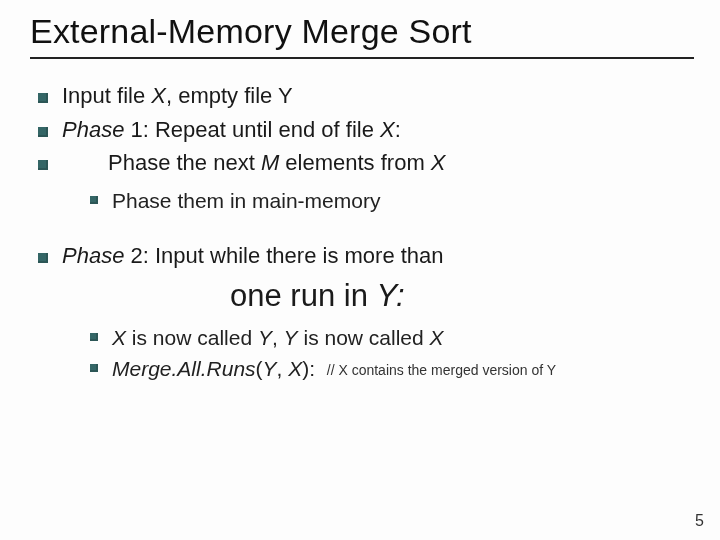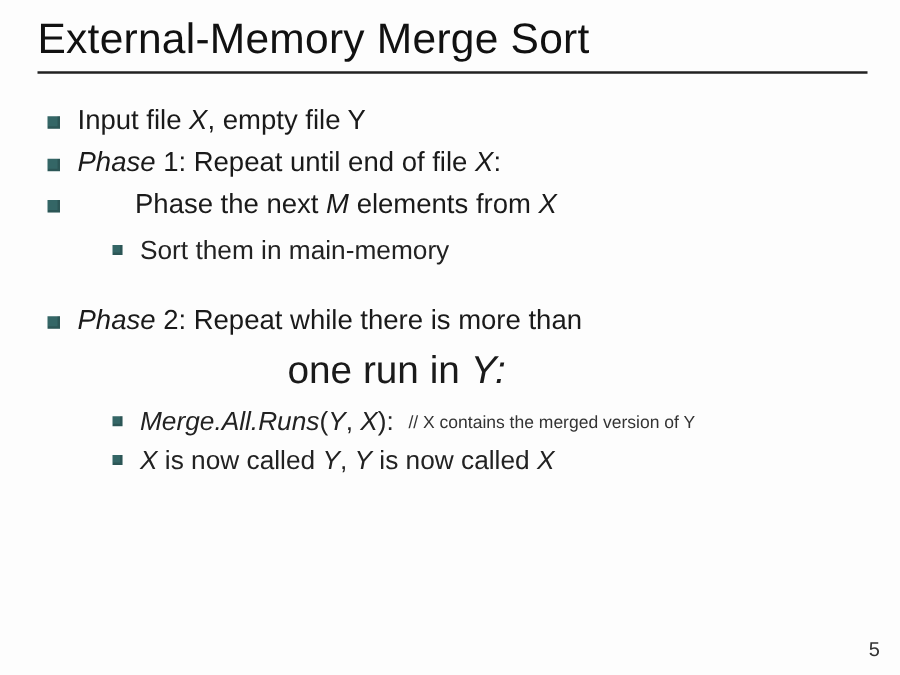--- a/index.html
+++ b/index.html
@@ -117,39 +117,39 @@
     </li>
 
     <li style="padding-left:78px; margin-bottom:8px;">
       <span>Phase the next </span><span class="ital">M</span><span> elements from </span><span class="ital">X</span>
     </li>
 
   </ul>
 
   <ul class="lvl2">
     <li>
-      <span>Sort them in main-memory</span>
+      <span>Phase them in main-memory</span>
     </li>
   </ul>
 
   <div class="gap"></div>
 
   <ul class="lvl1">
     <li>
-      <span class="ital">Phase</span><span> 2: Repeat while there is more than</span>
+      <span class="ital">Phase</span><span> 2: Input while there is more than</span>
     </li>
   </ul>
   <div class="indent-sub">
     <span>one run in </span><span class="ital">Y:</span>
   </div>
 
   <ul class="lvl2">
     <li>
+      <span class="ital">X</span><span> is now called </span><span class="ital">Y</span><span>, </span><span class="ital">Y</span><span> is now called </span><span class="ital">X</span>
+    </li>
+    <li>
       <span class="ital">Merge.All.Runs</span><span>(</span><span class="ital">Y</span><span>, </span><span class="ital">X</span><span>):</span>
       &nbsp;<span class="comment">// X contains the merged version of Y</span>
-    </li>
-    <li>
-      <span class="ital">X</span><span> is now called </span><span class="ital">Y</span><span>, </span><span class="ital">Y</span><span> is now called </span><span class="ital">X</span>
     </li>
   </ul>
 
   <div class="pagenum">5</div>
 </div>
 
 </body></html>

